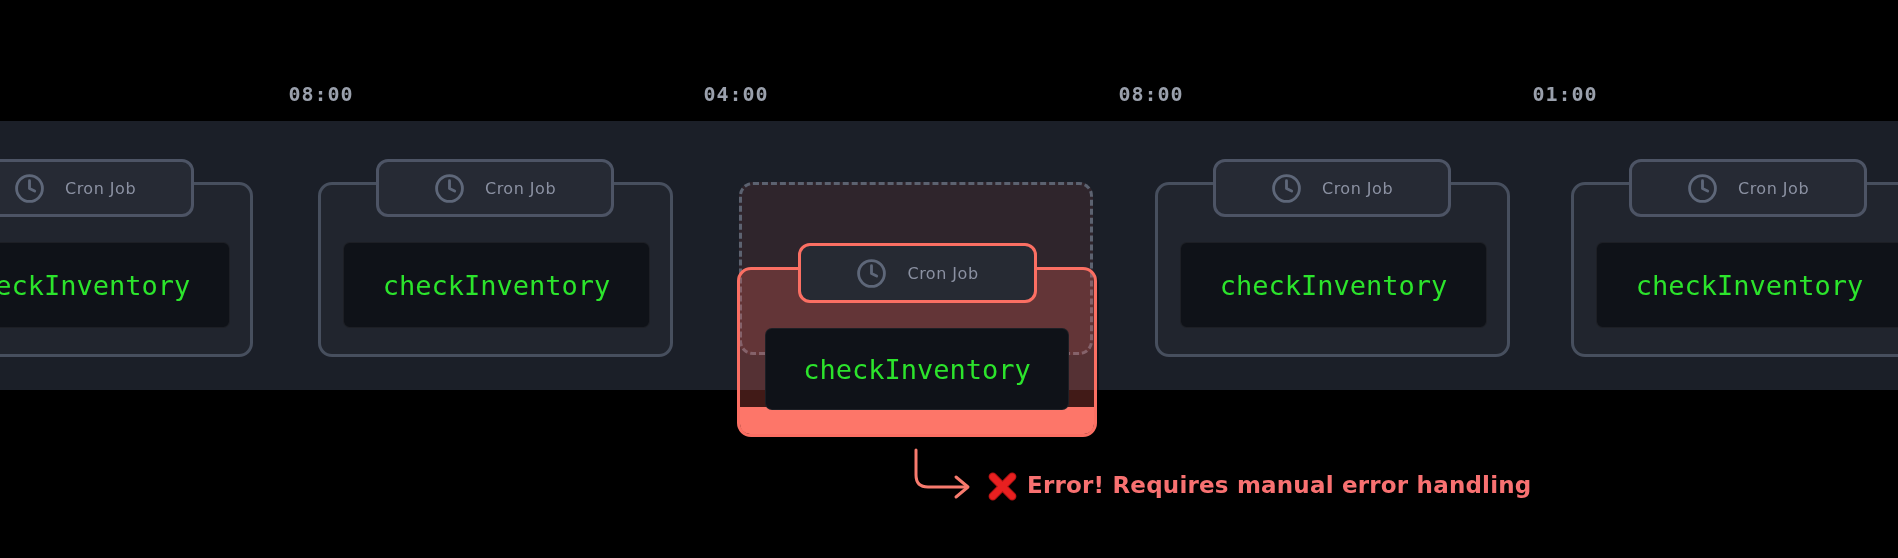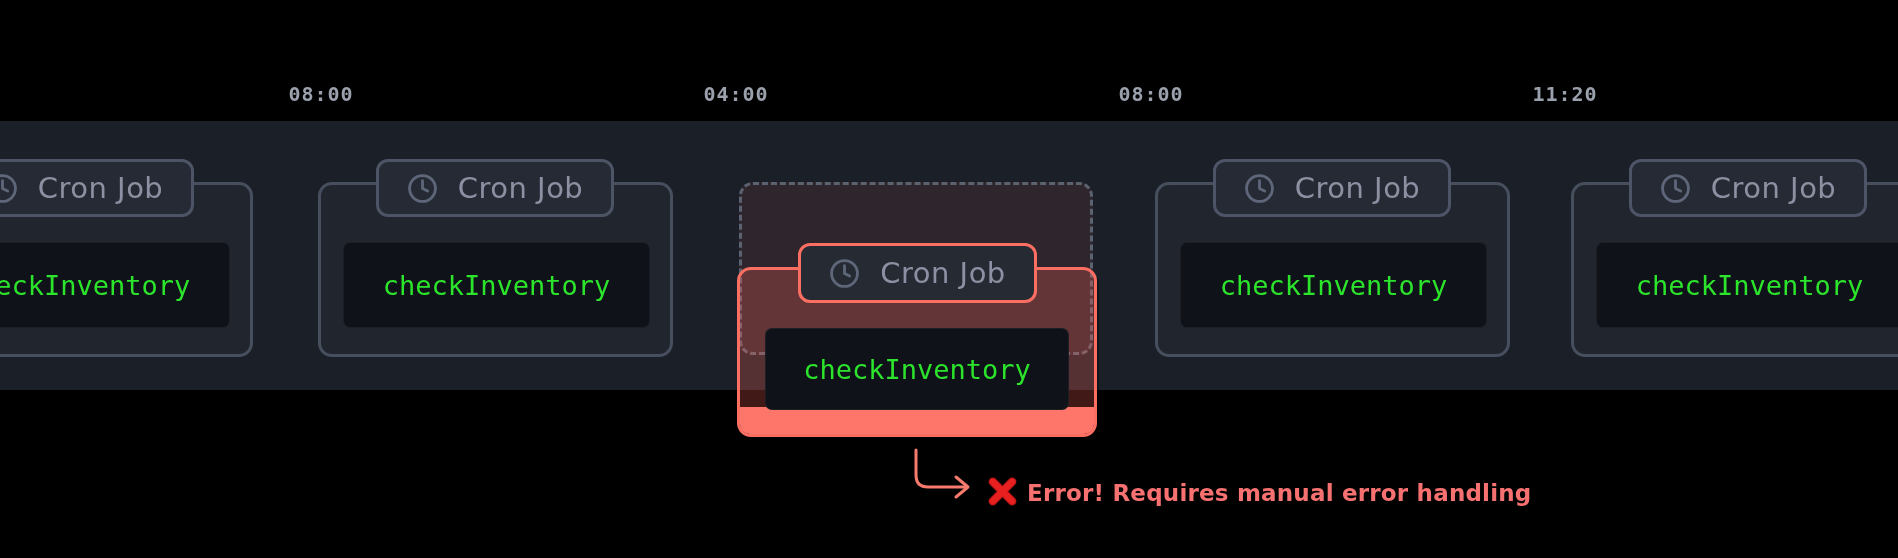--- a/index.html
+++ b/index.html
@@ -33,21 +33,21 @@
   .card-0700{left:-102px;} .card-0800{left:318px;} .card-1000{left:1155px;} .card-1100{left:1571px;}
   .badge{
     position:absolute;left:55px;top:-26px;width:238px;height:58px;
     box-sizing:border-box;
     background:#262a34;
     border:3px solid #4d5465;border-radius:12px;
     display:flex;align-items:center;justify-content:center;gap:20px;
     z-index:4;
   }
   .badge-label{
-    font-size:29px;font-weight:500;color:#8b91a2;letter-spacing:.5px;white-space:nowrap;
+    font-size:16px;font-weight:500;color:#8b91a2;letter-spacing:.5px;white-space:nowrap;
   }
   .clock-icon{width:31px;height:31px;flex:0 0 auto;}
   .codebox{
     position:absolute;left:22px;top:57px;width:307px;height:86px;
     box-sizing:border-box;
     background:#0f1218;
     border:1px solid rgba(255,255,255,0.06);
     border-radius:7px;
     display:flex;align-items:center;justify-content:center;
   }
@@ -78,36 +78,36 @@
   .card-error .codebox{left:25px;top:58px;width:304px;height:82px;}
   .err-footer{
     position:absolute;left:0;right:0;bottom:0;height:27px;
     background:#fd7669;
     border-radius:0 0 10px 10px;
   }
   
   .elbow-arrow{position:absolute;left:904px;top:448px;z-index:5;}
   .error-note{
     position:absolute;left:988px;top:472px;height:34px;
-    display:flex;align-items:flex-end;gap:10px;z-index:5;
+    display:flex;align-items:flex-start;gap:10px;z-index:5;
   }
   .cross-icon{width:29px;height:29px;flex:0 0 auto;}
   .error-text{
     font-size:23px;font-weight:700;color:#f87171;letter-spacing:.2px;white-space:nowrap;
   }
 </style>
 </head>
 <body>
 
 <div class="stage">
 
   <div class="time-label tl-0800">08:00</div>
   <div class="time-label tl-0900">04:00</div>
   <div class="time-label tl-1000">08:00</div>
-  <div class="time-label tl-1100">11:20</div>
+  <div class="time-label tl-1100">01:00</div>
 
   <div class="band"></div>
 
   <div class="card card-0700">
     <div class="badge">
       <svg class="clock-icon" viewBox="0 0 24 24" fill="none" stroke="#5e6779" stroke-width="2.2" stroke-linecap="round" stroke-linejoin="round">
           <circle cx="12" cy="12" r="10"></circle>
           <polyline points="12 6 12 12 16 14"></polyline>
         </svg>
       <span class="badge-label">Cron Job</span>

